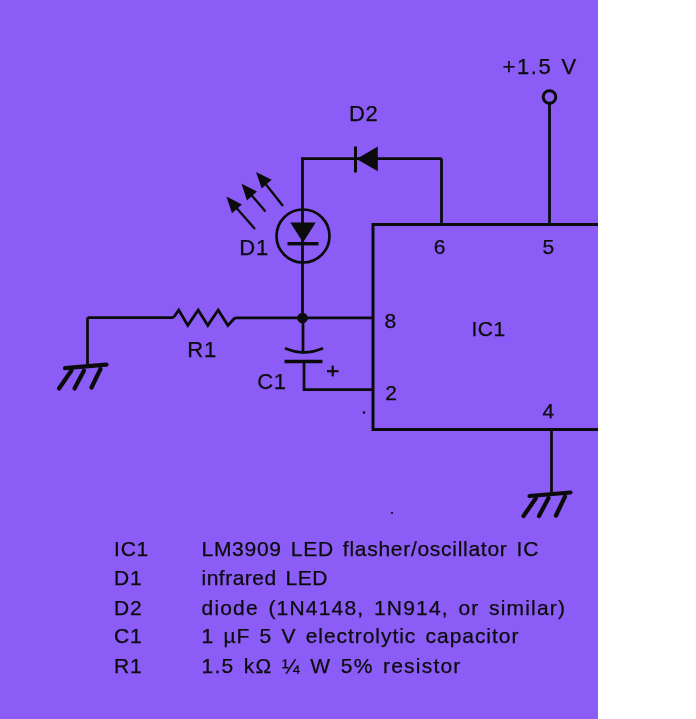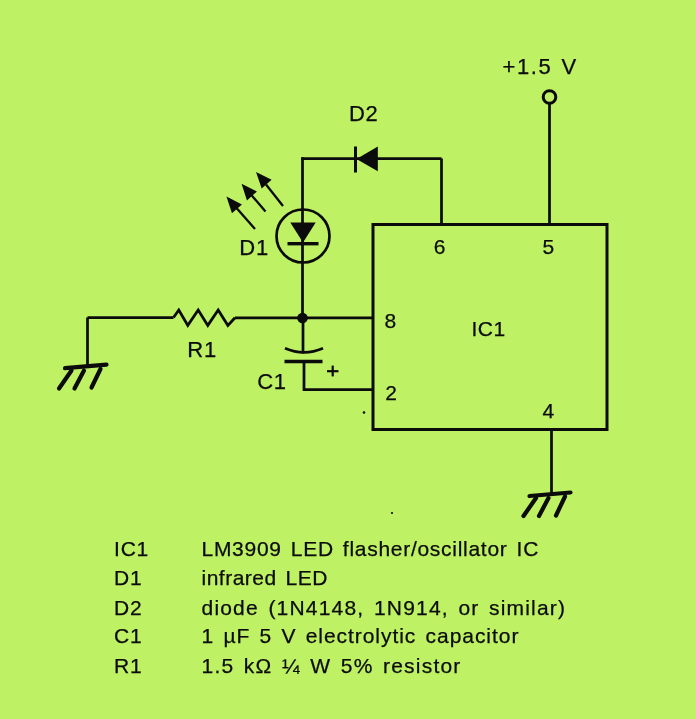--- a/index.html
+++ b/index.html
@@ -1,16 +1,16 @@
 <!DOCTYPE html>
 <html><head>
 <meta charset="utf-8">
 <style>
   html,body{margin:0;padding:0;background:#ffffff;}
-  .page{position:relative;width:696px;height:719px;background:#bef264;overflow:hidden;}
+  .page{position:relative;width:589px;height:719px;background:#8b5cf6;overflow:hidden;padding-left:9px;}
   svg{position:absolute;top:0;left:0;}
   text{font-family:"Liberation Sans", sans-serif;fill:#0b0b0b;stroke:#0b0b0b;stroke-width:0.25;}
 </style>
 </head>
 <body>
 <div class="page">
 <svg width="696" height="719" viewBox="0 0 696 719">
   <g stroke="#0b0b0b" stroke-width="2.75" fill="none" stroke-linecap="butt">
 
     <circle cx="549.5" cy="97" r="6.3" stroke-width="3"></circle>

